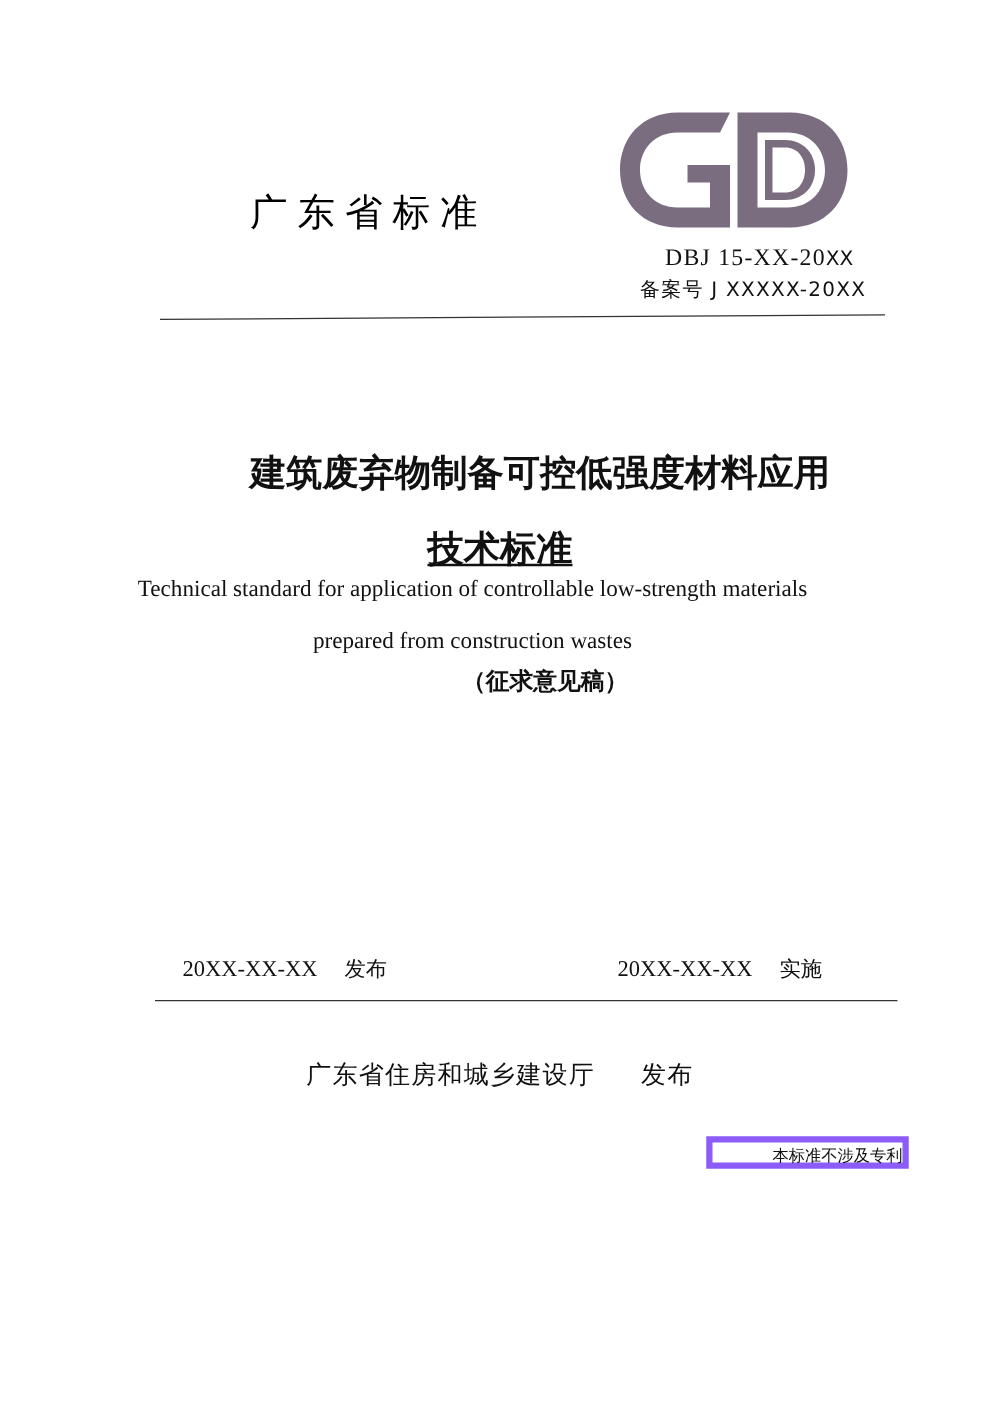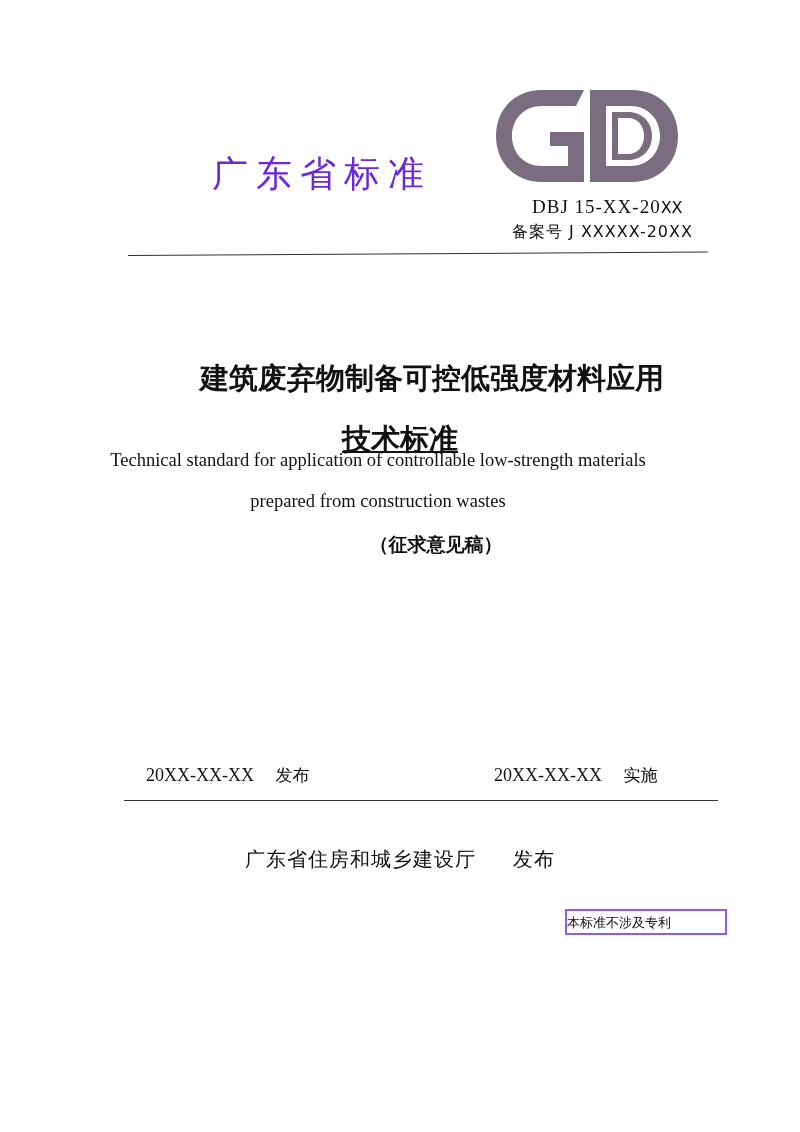--- a/index.html
+++ b/index.html
@@ -1,39 +1,39 @@
 <!DOCTYPE html>
 <html><head>
 <meta charset="utf-8">
 <style>
   html, body { margin: 0; padding: 0; background: #ffffff; }
   body { width: 800px; height: 1132px; position: relative; overflow: hidden;
          font-family: "DejaVu Sans", sans-serif; color: #111; }
   .abs { position: absolute; }
   .logo { left: 494px; top: 88px; width: 186px; height: 96px; }
-  .prov-std { left: 212px; top: 150px; font-size: 36px; letter-spacing: 8px; color: #6d28d9; }
+  .prov-std { left: 200px; top: 150px; font-size: 30px; letter-spacing: 8px; color: #000000; }
   .code { left: 532px; top: 196px; font-family: "Liberation Serif", serif; font-size: 19px; letter-spacing: 1px; }
   .code .xx { font-family: "DejaVu Sans", sans-serif; font-size: 16px; letter-spacing: 0; }
   .record { left: 512px; top: 222px; font-size: 16px; letter-spacing: 1px; }
   .line-top { left: 128px; top: 255px; width: 580px; height: 0; border-top: 1.5px solid #333; transform: rotate(-0.35deg); transform-origin: left; }
   .title-cn { left: 0; width: 800px; text-align: center; font-size: 29px; font-weight: bold; line-height: 40px; }
   .title-cn.l1 { top: 358px; padding-left: 32px; }
   .title-cn.l2 { top: 419px; text-decoration: underline; }
-  .title-en { left: 0; width: 756px; text-align: center; font-family: "Liberation Serif", serif; font-size: 18.5px; }
+  .title-en { left: 0; width: 756px; text-align: center; font-family: "Liberation Serif", serif; font-size: 18.5px; margin-top: 12px; }
   .title-en.l1 { top: 450px; }
   .title-en.l2 { top: 491px; }
   .draft { left: 0; width: 800px; text-align: center; top: 532px; font-size: 19px; font-weight: bold; margin-left: 36px; }
   .date { top: 764px; font-size: 17px; }
   .date .d { font-family: "Liberation Serif", serif; font-size: 18px; }
   .date.pub { left: 146px; }
   .date.impl { left: 494px; }
   .line-bottom { left: 124px; top: 800px; width: 594px; height: 0; border-top: 1.5px solid #333; }
   .issuer { left: 0; width: 800px; text-align: center; top: 846px; font-size: 20px; letter-spacing: 1px; }
-  .patent { left: 565px; top: 909px; width: 162px; height: 26px; border: 2px solid #8b5cf6; box-sizing: border-box;
-            text-align: left; line-height: 24px; font-family: "DejaVu Serif", serif; font-size: 13px; }
+  .patent { left: 565px; top: 909px; width: 162px; height: 26px; border: 5px solid #8b5cf6; box-sizing: border-box;
+            text-align: right; line-height: 24px; font-family: "DejaVu Serif", serif; font-size: 13px; }
 </style>
 </head>
 <body>
 
 <div class="abs logo">
   <svg width="186" height="96" viewBox="0 0 186 96">
     <g fill="#7a6d80">
 
       <path d="M90 2 L48 2 C20 2 2 22 2 48 C2 74 20 94 48 94 L90 94 L90 44 L56 44 L56 58 L74 58 L74 78 L48 78 C30 78 18 65 18 48 C18 31 30 18 48 18 L82 18 Z"></path>
 

